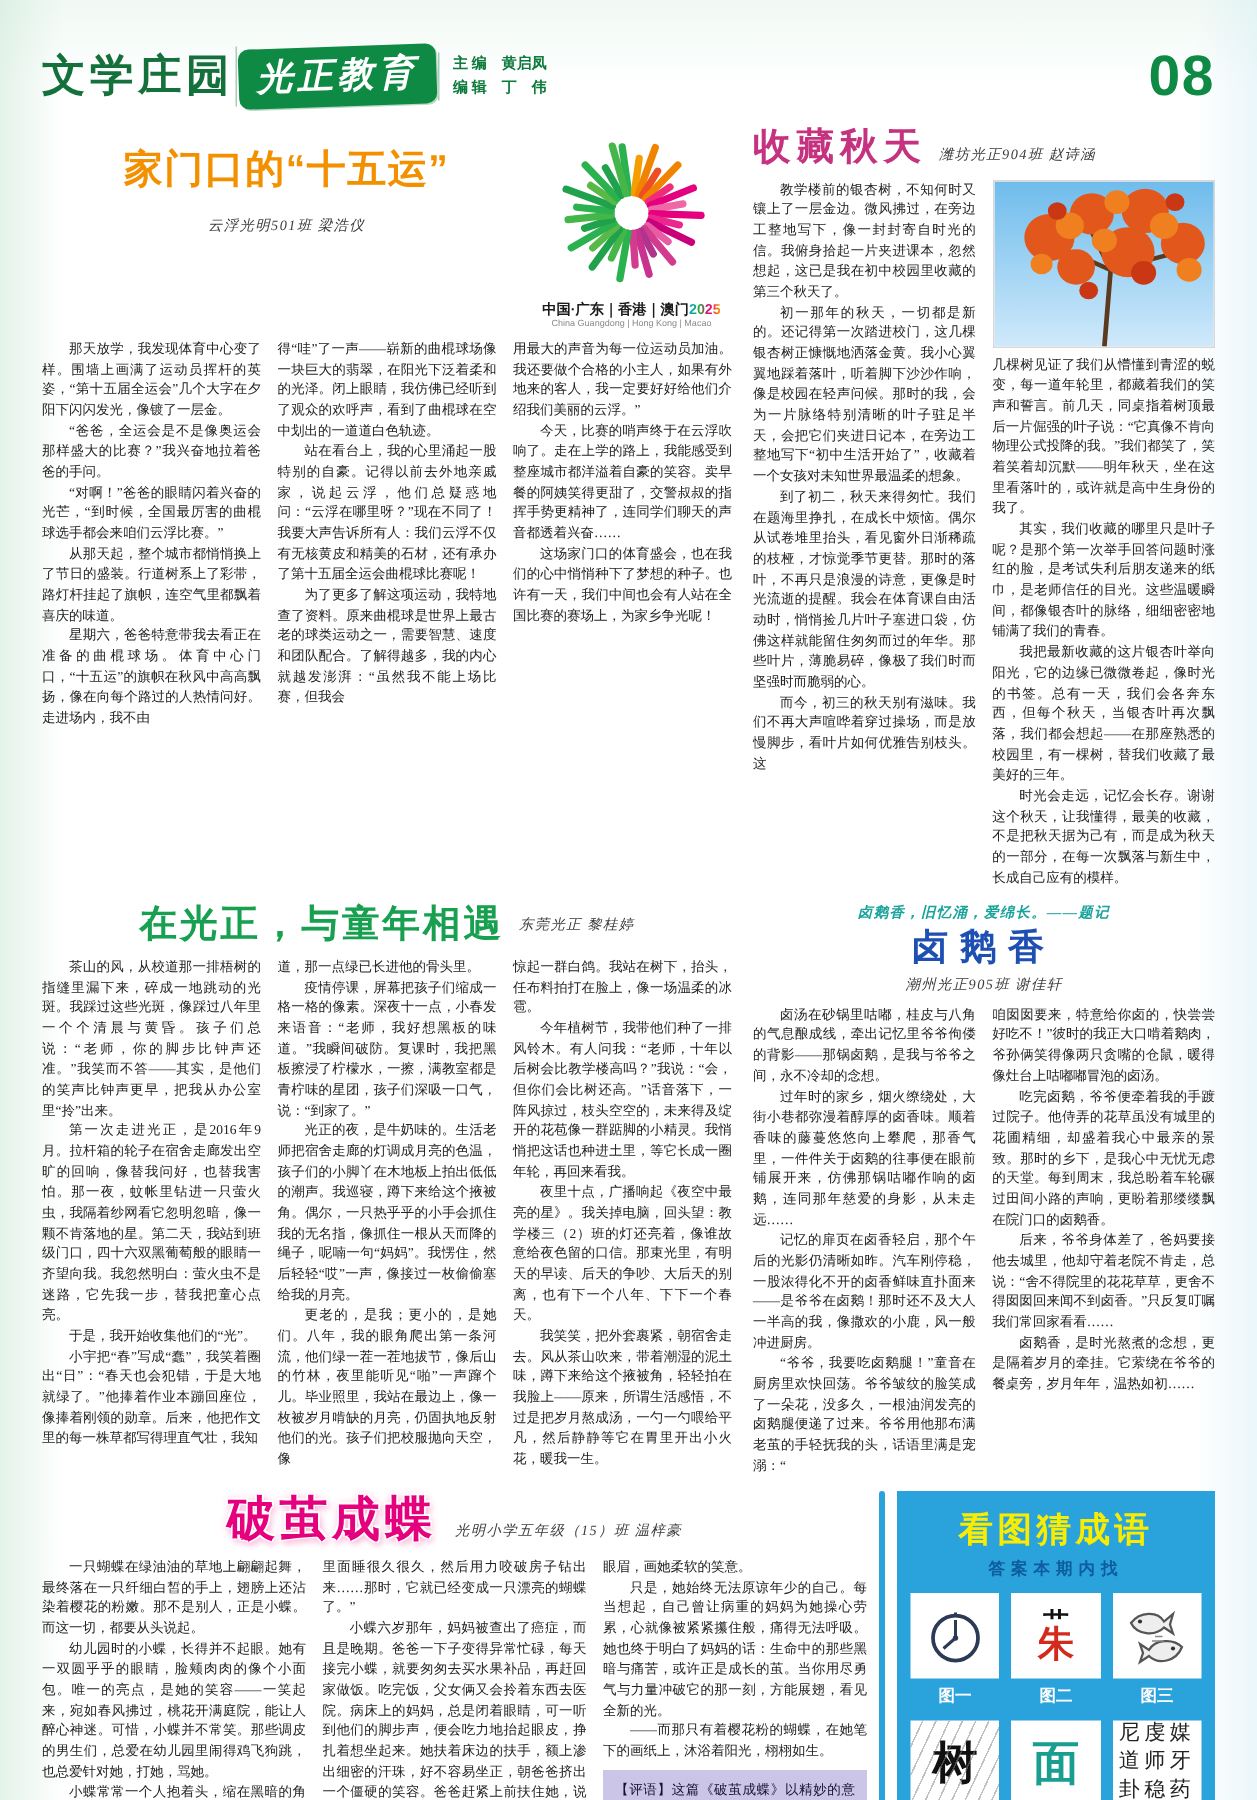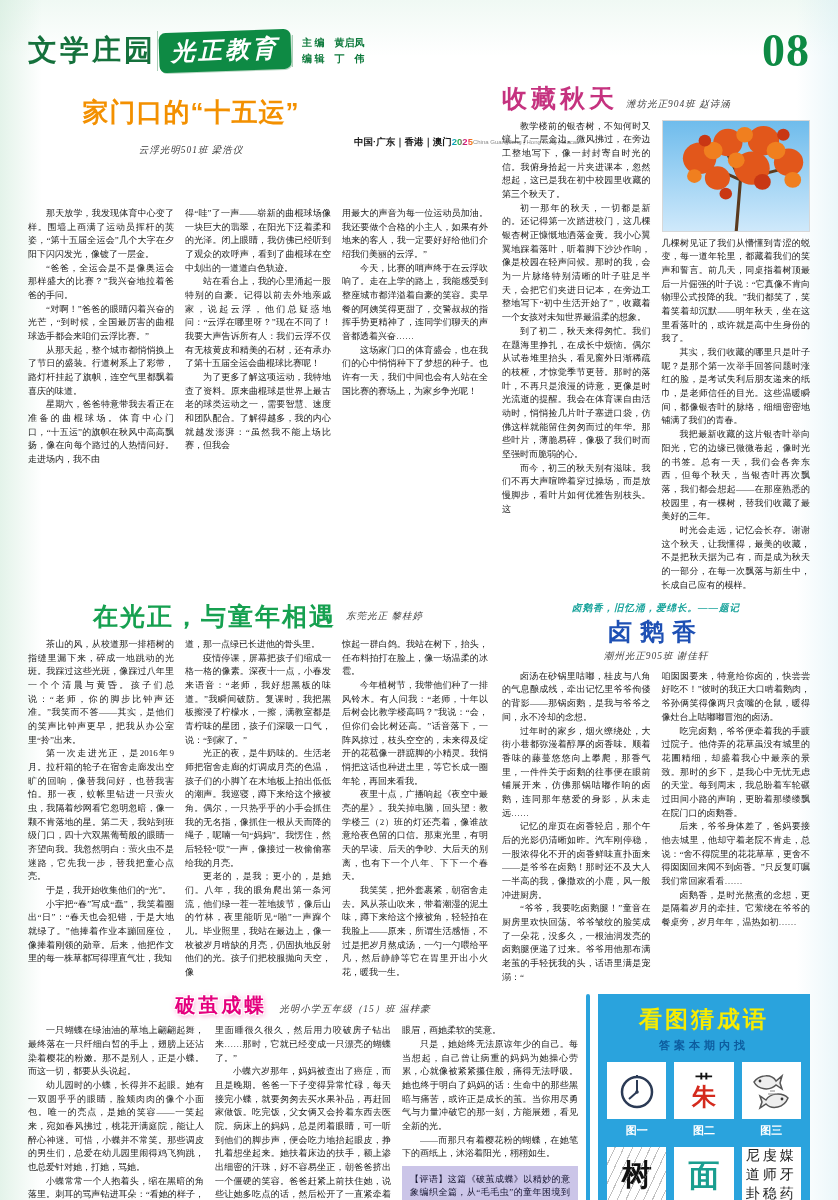--- a/index.html
+++ b/index.html
@@ -18,36 +18,36 @@
   .header { display:flex; align-items:center; gap:1px; height:58px; margin-bottom:4px; }
   .section-title { font-weight:bold; font-size:29px; color:#15713c; letter-spacing:3px; }
   .vbar { width:1px; height:40px; background:#a8cdb6; }
   .brand-badge {
     background:#0e8a44; color:#fff; border-radius:7px; padding:3px 12px 5px;
     font-family:"DejaVu Serif",serif; font-style:italic; font-weight:bold;
     font-size:24px; letter-spacing:3px; transform:rotate(-2deg);
     box-shadow:1px 1px 0 #bcd9c6;
   }
   .editors { font-size:10px; color:#0e7a3c; line-height:1.6; border-left:1px solid #a8cdb6; padding-left:9px; font-weight:bold; }
-  .page-no { margin-left:auto; font-family:Liberation Serif, serif; font-weight:900; font-size:46px; color:#0e8a44; letter-spacing:1px; line-height:1; }
+  .page-no { margin-left:auto; font-family:Liberation Sans, sans-serif; font-weight:900; font-size:38px; color:#0e8a44; letter-spacing:1px; line-height:1; }
   
   .row { display:flex; gap:14px; align-items:flex-start; }
   .article-title { font-family:"Liberation Sans",sans-serif; font-weight:bold; text-align:center; line-height:1.15; }
   .byline { font-style:italic; color:#3c3c3c; font-size:9.5px; text-align:center; letter-spacing:1px; }
   .cols { display:flex; gap:11px; margin-top:7px; }
   .col { flex:1; min-width:0; }
   .col p { font-size:9px; line-height:1.52; color:#222; text-align:justify; text-indent:2em; }
   .col p.cont { text-indent:0; }
   
   .a-games { width:460px; }
   .a-games-head { display:flex; align-items:flex-start; }
   .a-games-titlewrap { flex:1; padding-top:14px; }
   .t-games { color:#f39000; font-size:26px; letter-spacing:1px; }
   .a-games .byline { margin-top:16px; }
-  .emblem { width:134px; display:flex; align-items:center; }
+  .emblem { width:134px; display:flex; flex-direction:column; align-items:center; }
   .emblem-cap { font-size:9.5px; font-weight:bold; color:#1a1a1a; white-space:nowrap; font-family:"Liberation Sans",sans-serif; }
   .emblem-year { background:linear-gradient(90deg,#00a0e9,#22ac38,#e4007f,#f39800); -webkit-background-clip:text; background-clip:text; color:transparent; font-weight:900; }
   .emblem-en { font-size:6px; color:#8a8a8a; white-space:nowrap; font-family:"Liberation Sans",sans-serif; }
   
   .a-autumn { flex:1; min-width:0; }
   .a-autumn-head { display:flex; align-items:baseline; justify-content:flex-start; gap:8px; }
   .t-autumn { color:#c5327f; font-size:25px; letter-spacing:4px; }
   .photo { width:100%; height:112px; display:block; margin-bottom:5px; border:1px solid #d8d8d8; }
   
   .a-gz { width:460px; }
@@ -55,21 +55,21 @@
   .t-gz { color:#16a050; font-size:25px; letter-spacing:2px; }
   
   .a-goose { flex:1; min-width:0; }
   .motto { color:#18a39b; font-weight:bold; font-style:italic; font-size:9.5px; text-align:center; letter-spacing:1px; margin-bottom:3px; }
   .t-goose { color:#1e50b4; font-size:24px; letter-spacing:8px; }
   .a-goose .byline { margin-top:4px; }
   
   .a-butterfly { flex:1; min-width:0; }
   .a-bfly-head { display:flex; align-items:baseline; justify-content:center; gap:12px; }
   .t-bfly {
-    color:#e5007e; font-size:20px; letter-spacing:3px;
+    color:#e5007e; font-size:32px; letter-spacing:3px;
     text-shadow:-1px -1px 0 #fff,1px -1px 0 #fff,-1px 1px 0 #fff,1px 1px 0 #fff,0 0 6px #ffb0da,2px 3px 4px #f9c0de;
   }
   .comment { background:#cbc5e8; padding:7px 8px; margin-top:5px; }
   .comment p { font-size:9px; line-height:1.5; text-indent:0; color:#14142e; text-align:justify; }
   
   .divider { width:4px; background:#2aa3dd; align-self:stretch; border-radius:2px; }
   .puzzle { width:212px; background:#2aa3dd; padding:10px 9px 9px; }
   .puzzle-title { color:#f8ec00; font-family:"Liberation Sans",sans-serif; font-weight:900; font-size:23px; letter-spacing:3px; text-align:center; }
   .puzzle-sub { color:#0d5c9e; font-weight:bold; font-size:11px; letter-spacing:4px; text-align:center; margin:3px 0 9px; }
   .pgrid { display:grid; grid-template-columns:repeat(3,1fr); gap:2px 8px; }

